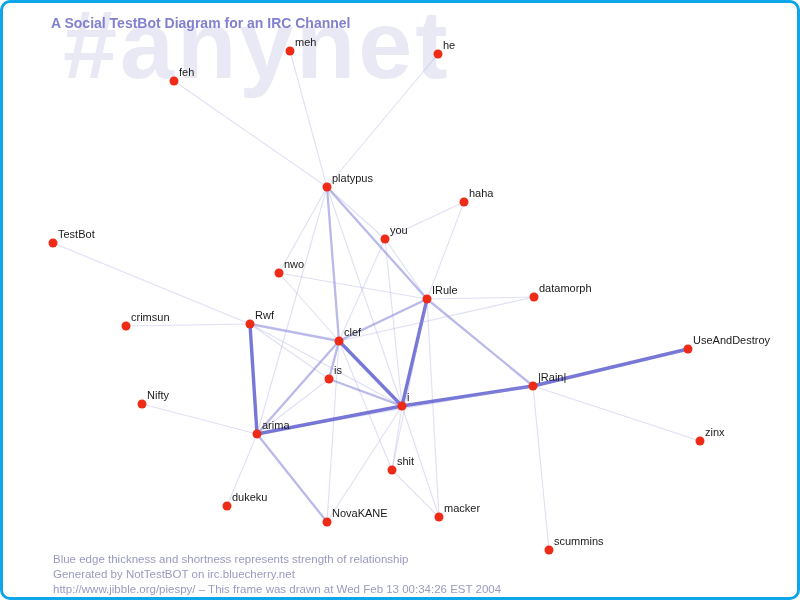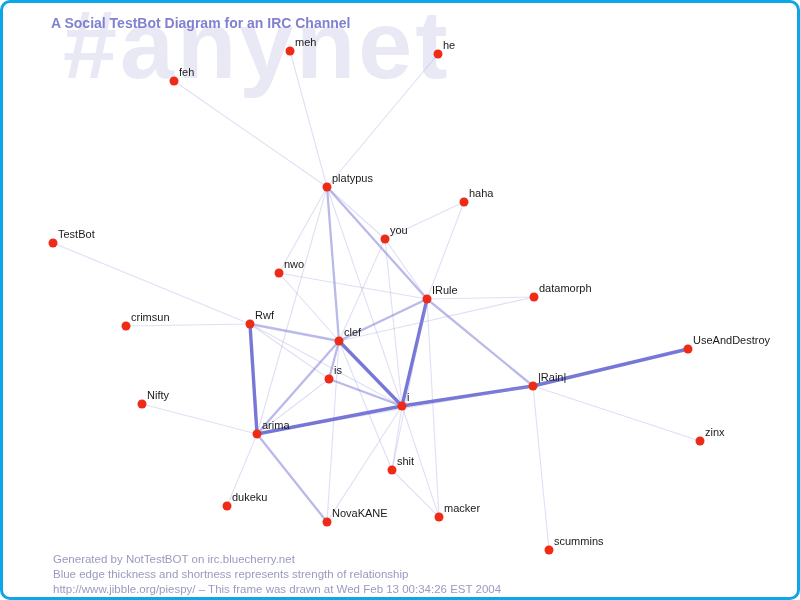--- a/index.html
+++ b/index.html
@@ -147,17 +147,17 @@
       <text x="404" y="398" font-size="11" font-family="&quot;Liberation Sans&quot;, sans-serif" fill="#1a1a1a">i</text>
       <text x="259" y="426" font-size="11" font-family="&quot;Liberation Sans&quot;, sans-serif" fill="#1a1a1a">arima</text>
       <text x="702" y="433" font-size="11" font-family="&quot;Liberation Sans&quot;, sans-serif" fill="#1a1a1a">zinx</text>
       <text x="394" y="462" font-size="11" font-family="&quot;Liberation Sans&quot;, sans-serif" fill="#1a1a1a">shit</text>
       <text x="229" y="498" font-size="11" font-family="&quot;Liberation Sans&quot;, sans-serif" fill="#1a1a1a">dukeku</text>
       <text x="329" y="514" font-size="11" font-family="&quot;Liberation Sans&quot;, sans-serif" fill="#1a1a1a">NovaKANE</text>
       <text x="441" y="509" font-size="11" font-family="&quot;Liberation Sans&quot;, sans-serif" fill="#1a1a1a">macker</text>
       <text x="551" y="542" font-size="11" font-family="&quot;Liberation Sans&quot;, sans-serif" fill="#1a1a1a">scummins</text>
     </svg>
   <div class="footer" style="color: rgb(154, 154, 192);">
+    <div>Blue edge thickness and shortness represents strength of relationship</div>
     <div>Generated by NotTestBOT on irc.bluecherry.net</div>
-    <div>Blue edge thickness and shortness represents strength of relationship</div>
     <div>http://www.jibble.org/piespy/ – This frame was drawn at Wed Feb 13 00:34:26 EST 2004</div>
   </div>
 </div>
 
 </body></html>

